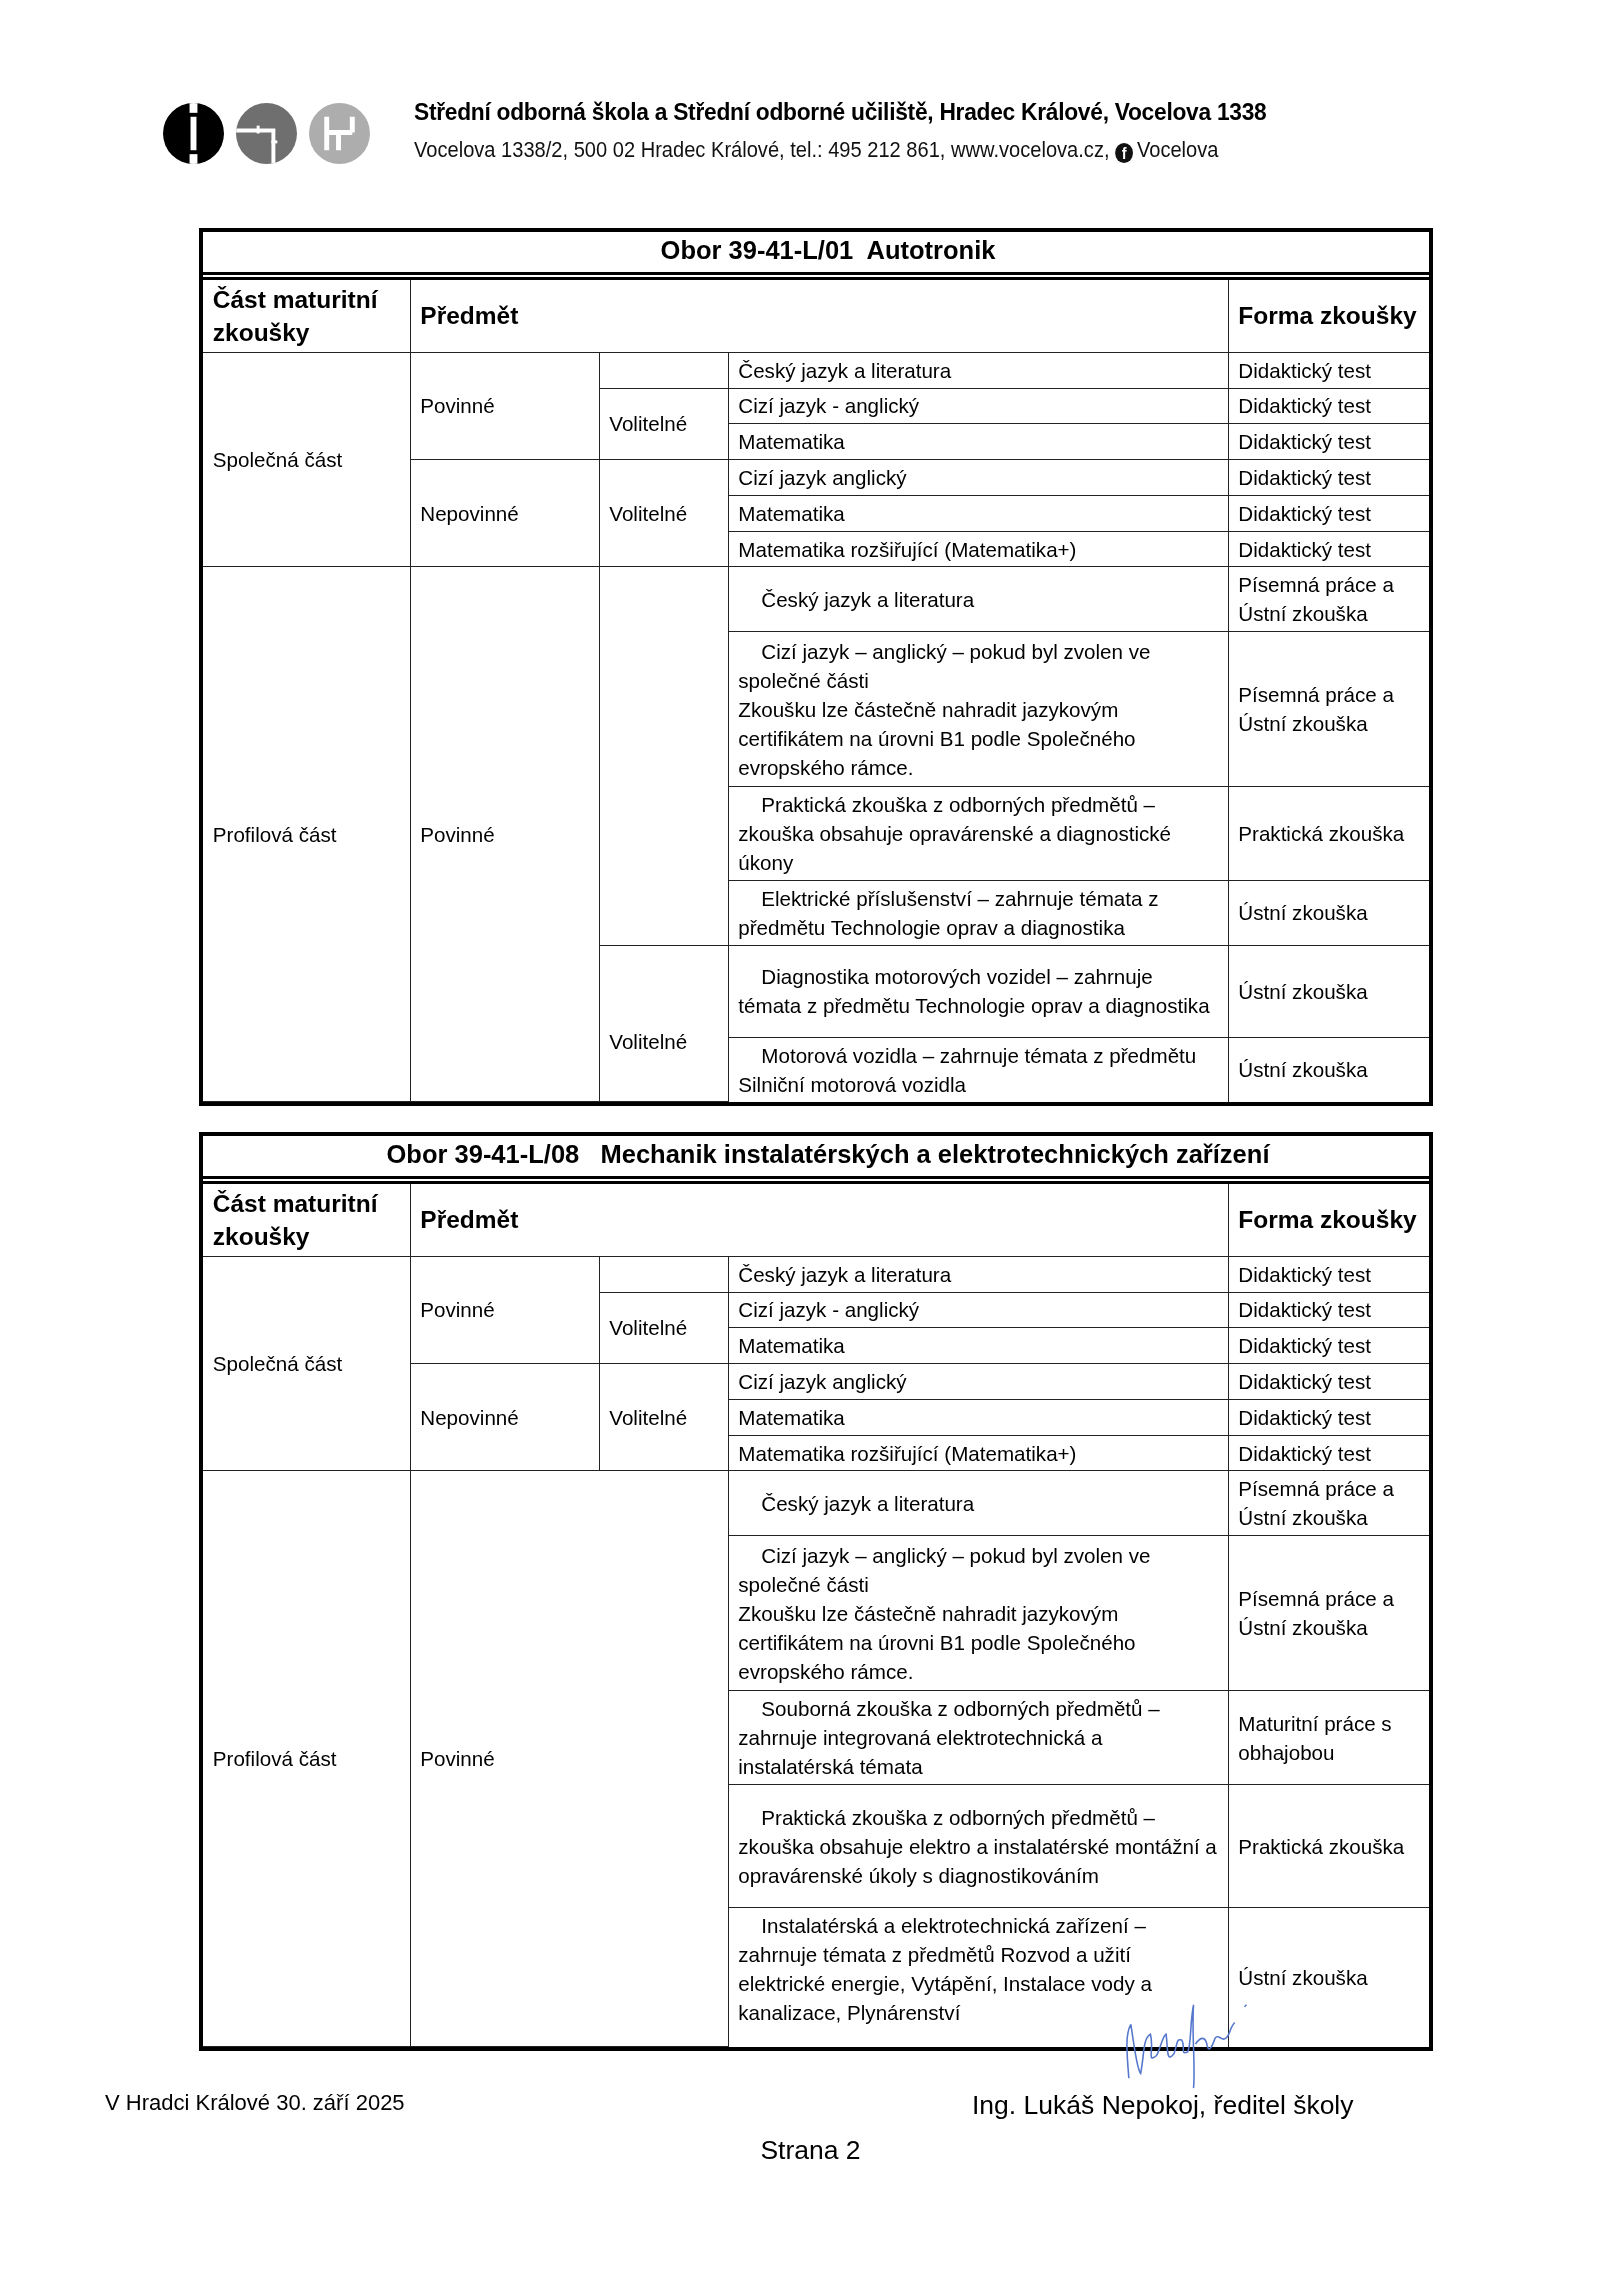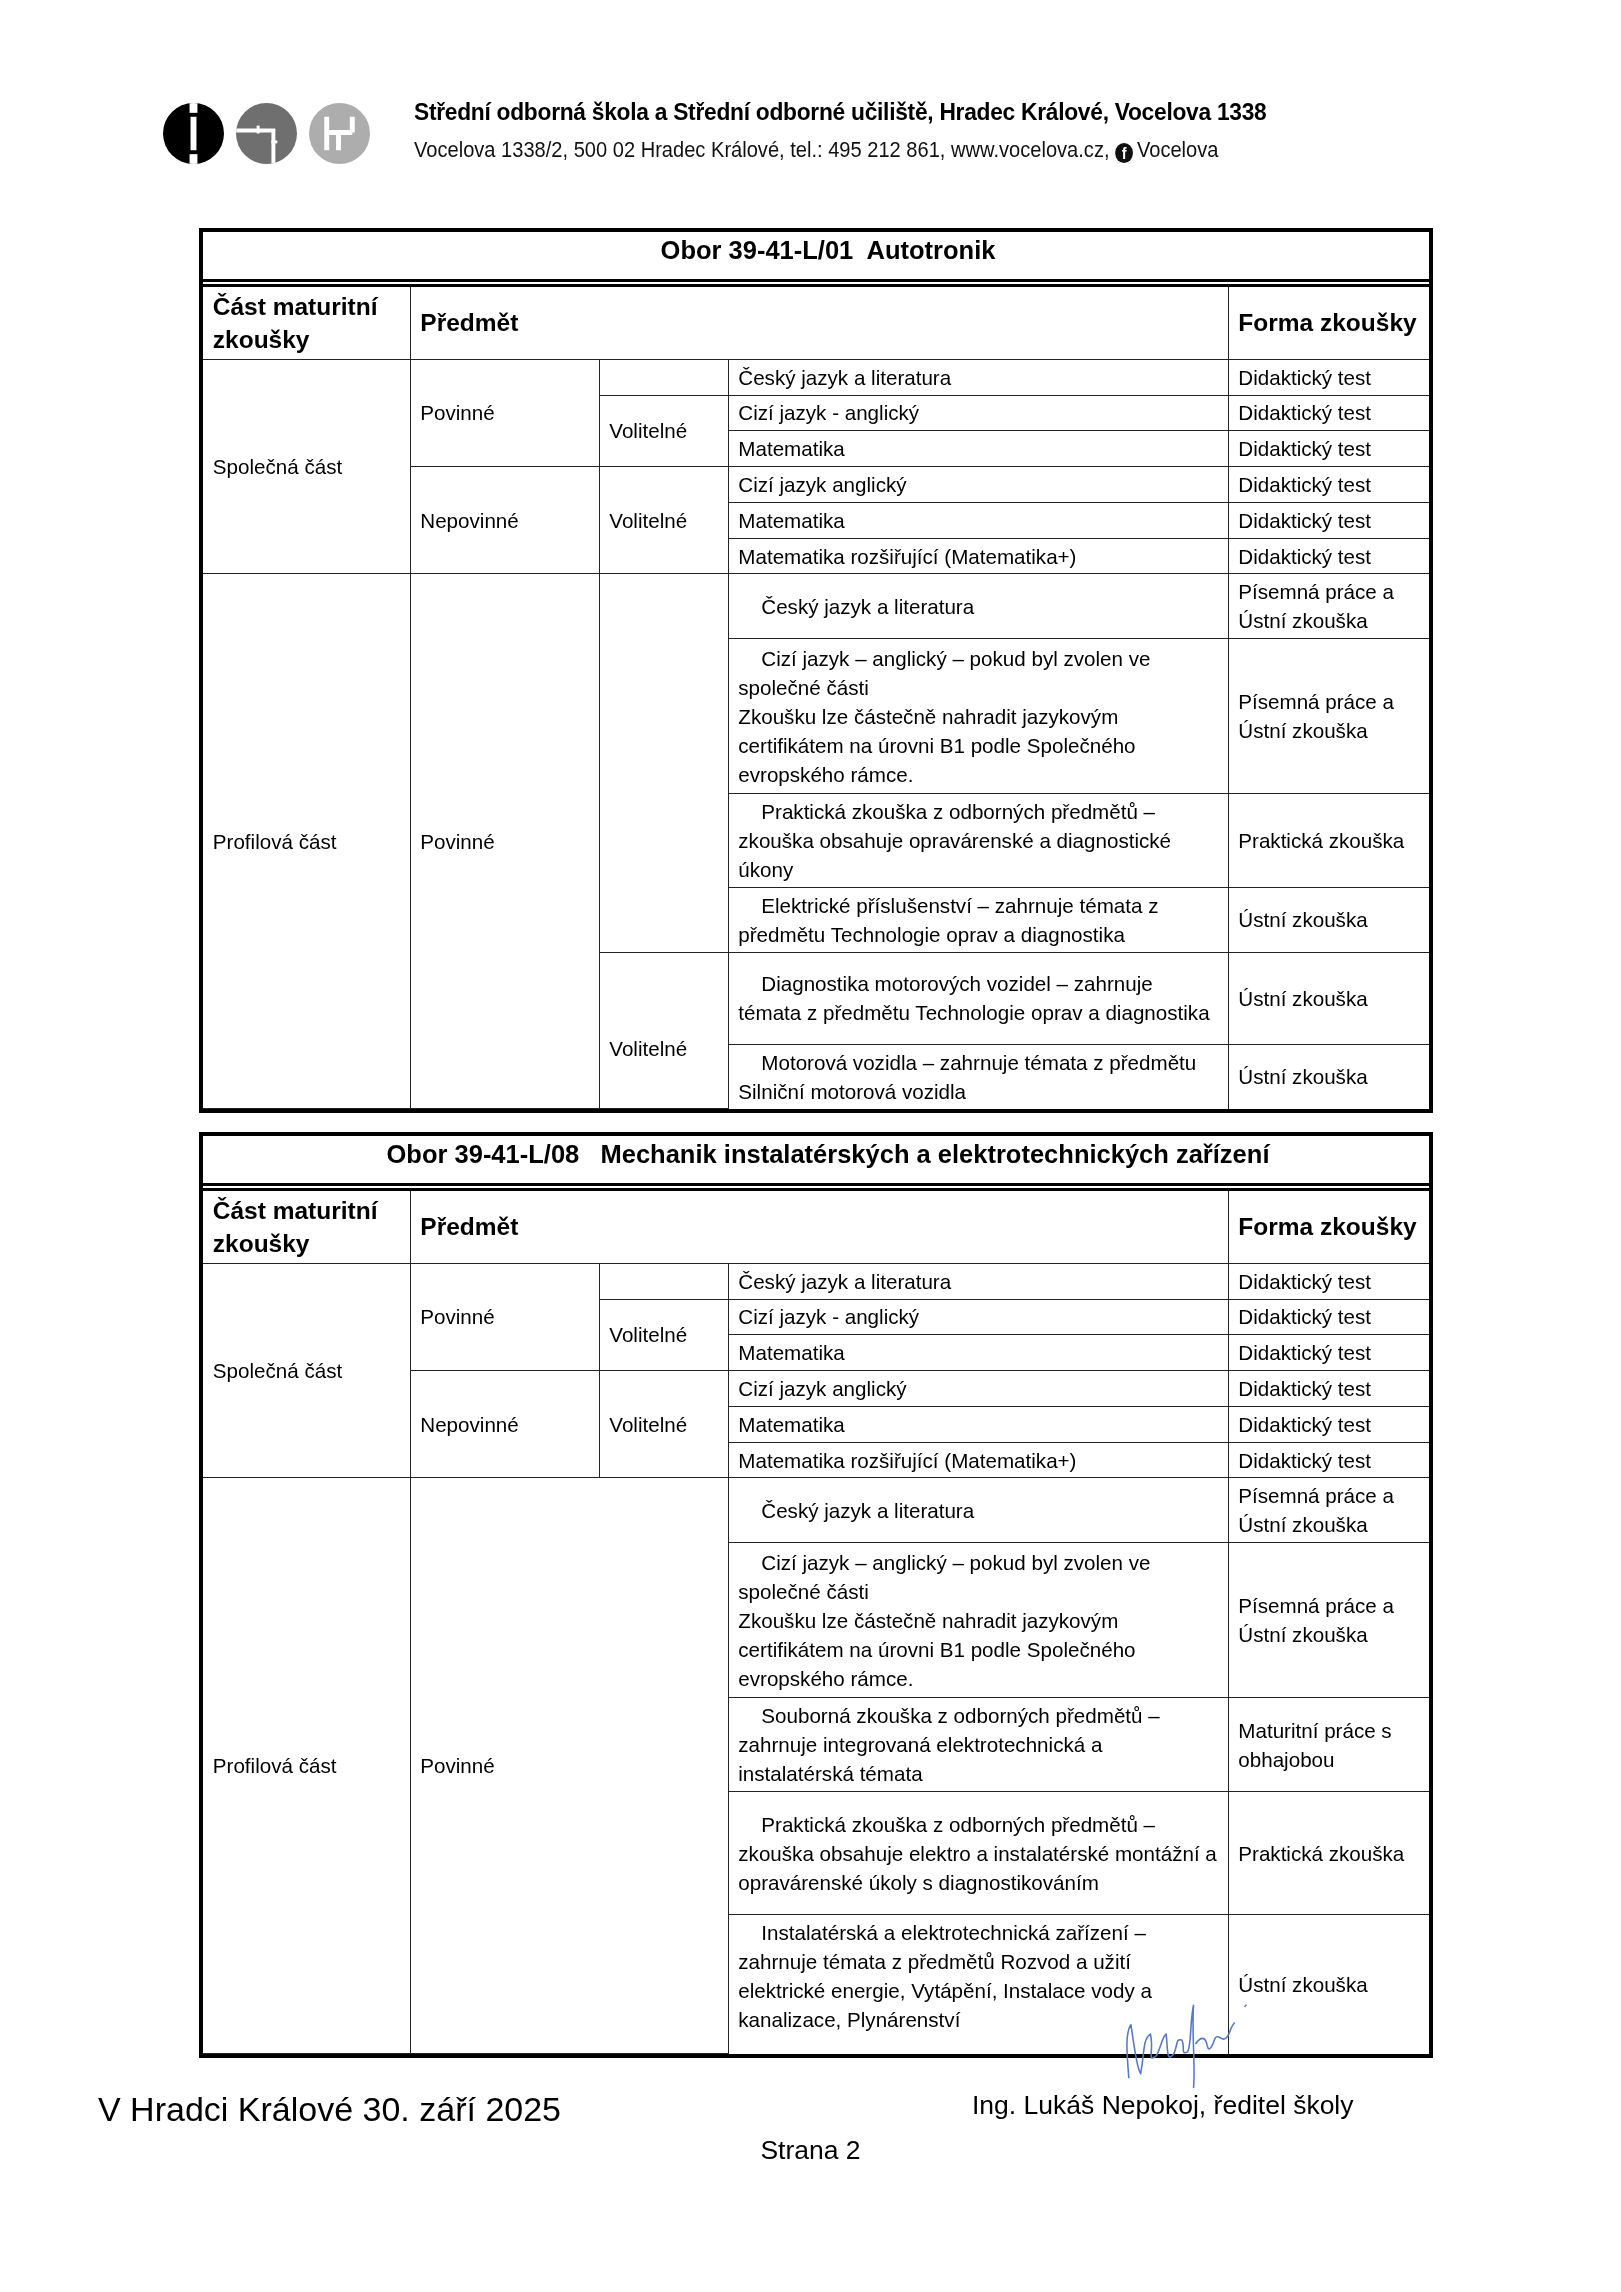--- a/index.html
+++ b/index.html
@@ -9,34 +9,34 @@
   .logos { position:absolute; left:0; top:0; height:74px; display:flex; gap:11.8px; align-items:center; }
   .logo { width:61px; height:61px; border-radius:50%; position:relative; overflow:hidden; }
   .logo.l1 { background:#000; }
   .logo.l2 { background:#6f6f6f; }
   .logo.l3 { background:#adadad; }
   .school-name { position:absolute; left:251px; top:2px; font-size:24.5px; font-weight:bold; letter-spacing:-0.3px; white-space:nowrap; transform:scaleX(0.93); transform-origin:left; }
   .school-addr { position:absolute; left:251px; top:41px; font-size:21.6px; white-space:nowrap; transform:scaleX(0.93); transform-origin:left; color:#111; }
   .fb { display:inline-block; width:19.6px; height:19.6px; border-radius:50%; background:#111; color:#fff; font-size:15.7px; font-weight:bold; text-align:center; line-height:21.6px; vertical-align:-2px; margin-right:3.9px; }
 
   .tbl { position:absolute; left:199px; width:1234px; border:4.9px solid #000; box-sizing:border-box; }
-  .tbl .title { height:55px; border-bottom:3.9px double #000; border-bottom-width:8.8px; box-sizing:border-box;
+  .tbl .title { height:48px; border-bottom:3.9px double #000; border-bottom-width:8.8px; box-sizing:border-box;
                 font-size:25.5px; font-weight:bold; text-align:center; line-height:37px; white-space:pre;padding-left:24px; }
   table.grid { border-collapse:collapse; width:100%; table-layout:fixed; font-size:20.6px; }
   table.grid td { border:1.6px solid #222; padding:2.9px 9.8px; vertical-align:middle; line-height:29px; }
   table.grid tr:first-child td { border-top:none; }
   table.grid td:first-child { border-left:none; }
   table.grid td:last-child { border-right:none; }
   table.grid tr:last-child td { border-bottom:none; }
   .hdr { font-size:24.5px; font-weight:bold; line-height:33px !important; }
   .b { font-weight:normal;margin-left:23px; }
   td.subj { padding:0 9.8px; }
   td.form { padding:0 13.7px; }
 
-  .footer-date { position:absolute; left:98px; top:2090px; font-size:34px;text-align:right; }
+  .footer-date { position:absolute; left:105px; top:2090px; font-size:22px;text-align:right; }
   .footer-sign { position:absolute; left:972px; top:2090px; font-size:26.5px; }
   .page-no { position:absolute; left:0; width:1621px; top:2135px; text-align:center; font-size:26.5px; }
   .signature { position:absolute; left:1117px; top:1995px; width:157px; height:98px; }
 </style>
 </head>
 <body>
 
 <div class="letterhead">
   <div class="logos">
     <div class="logo l1">

